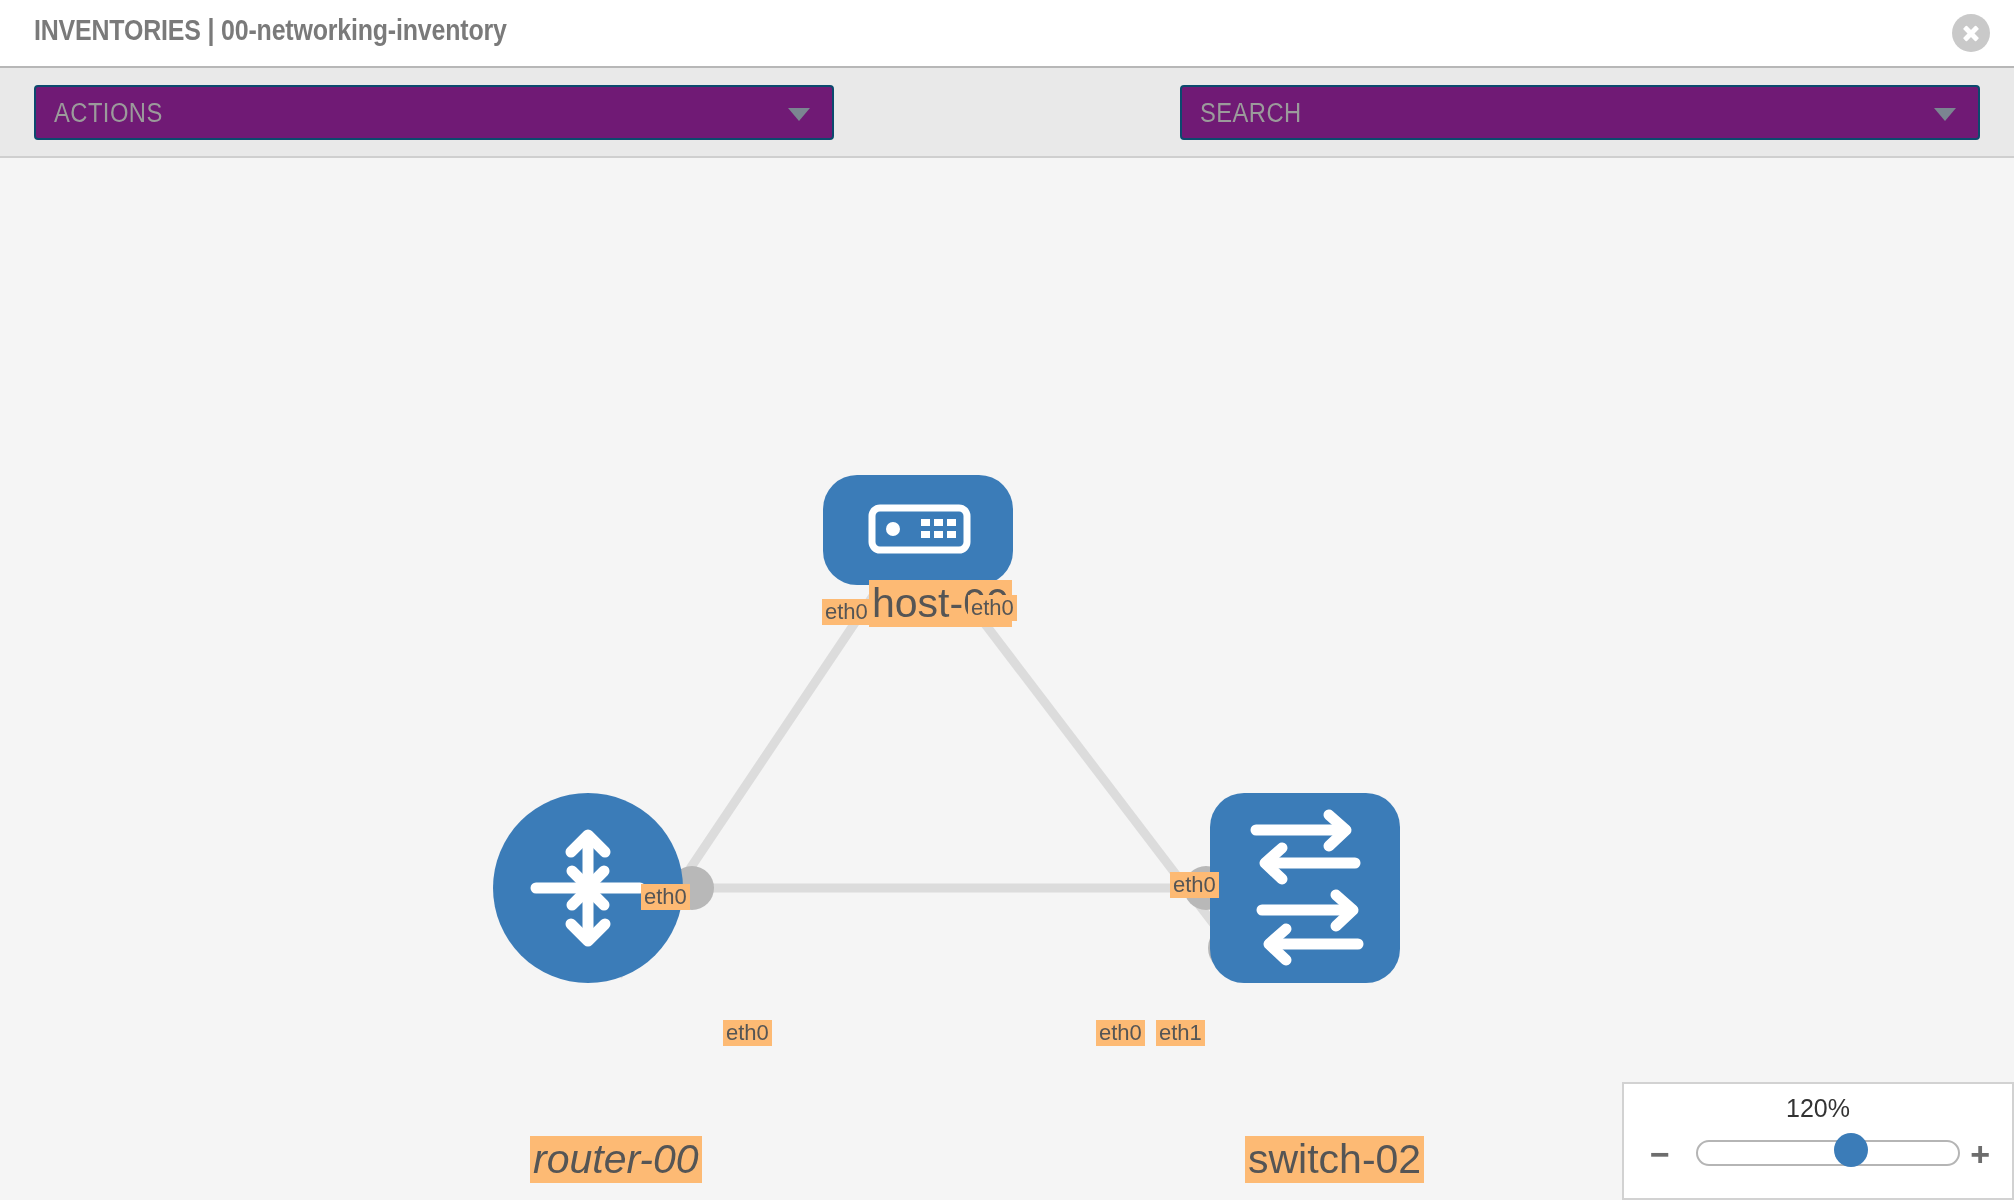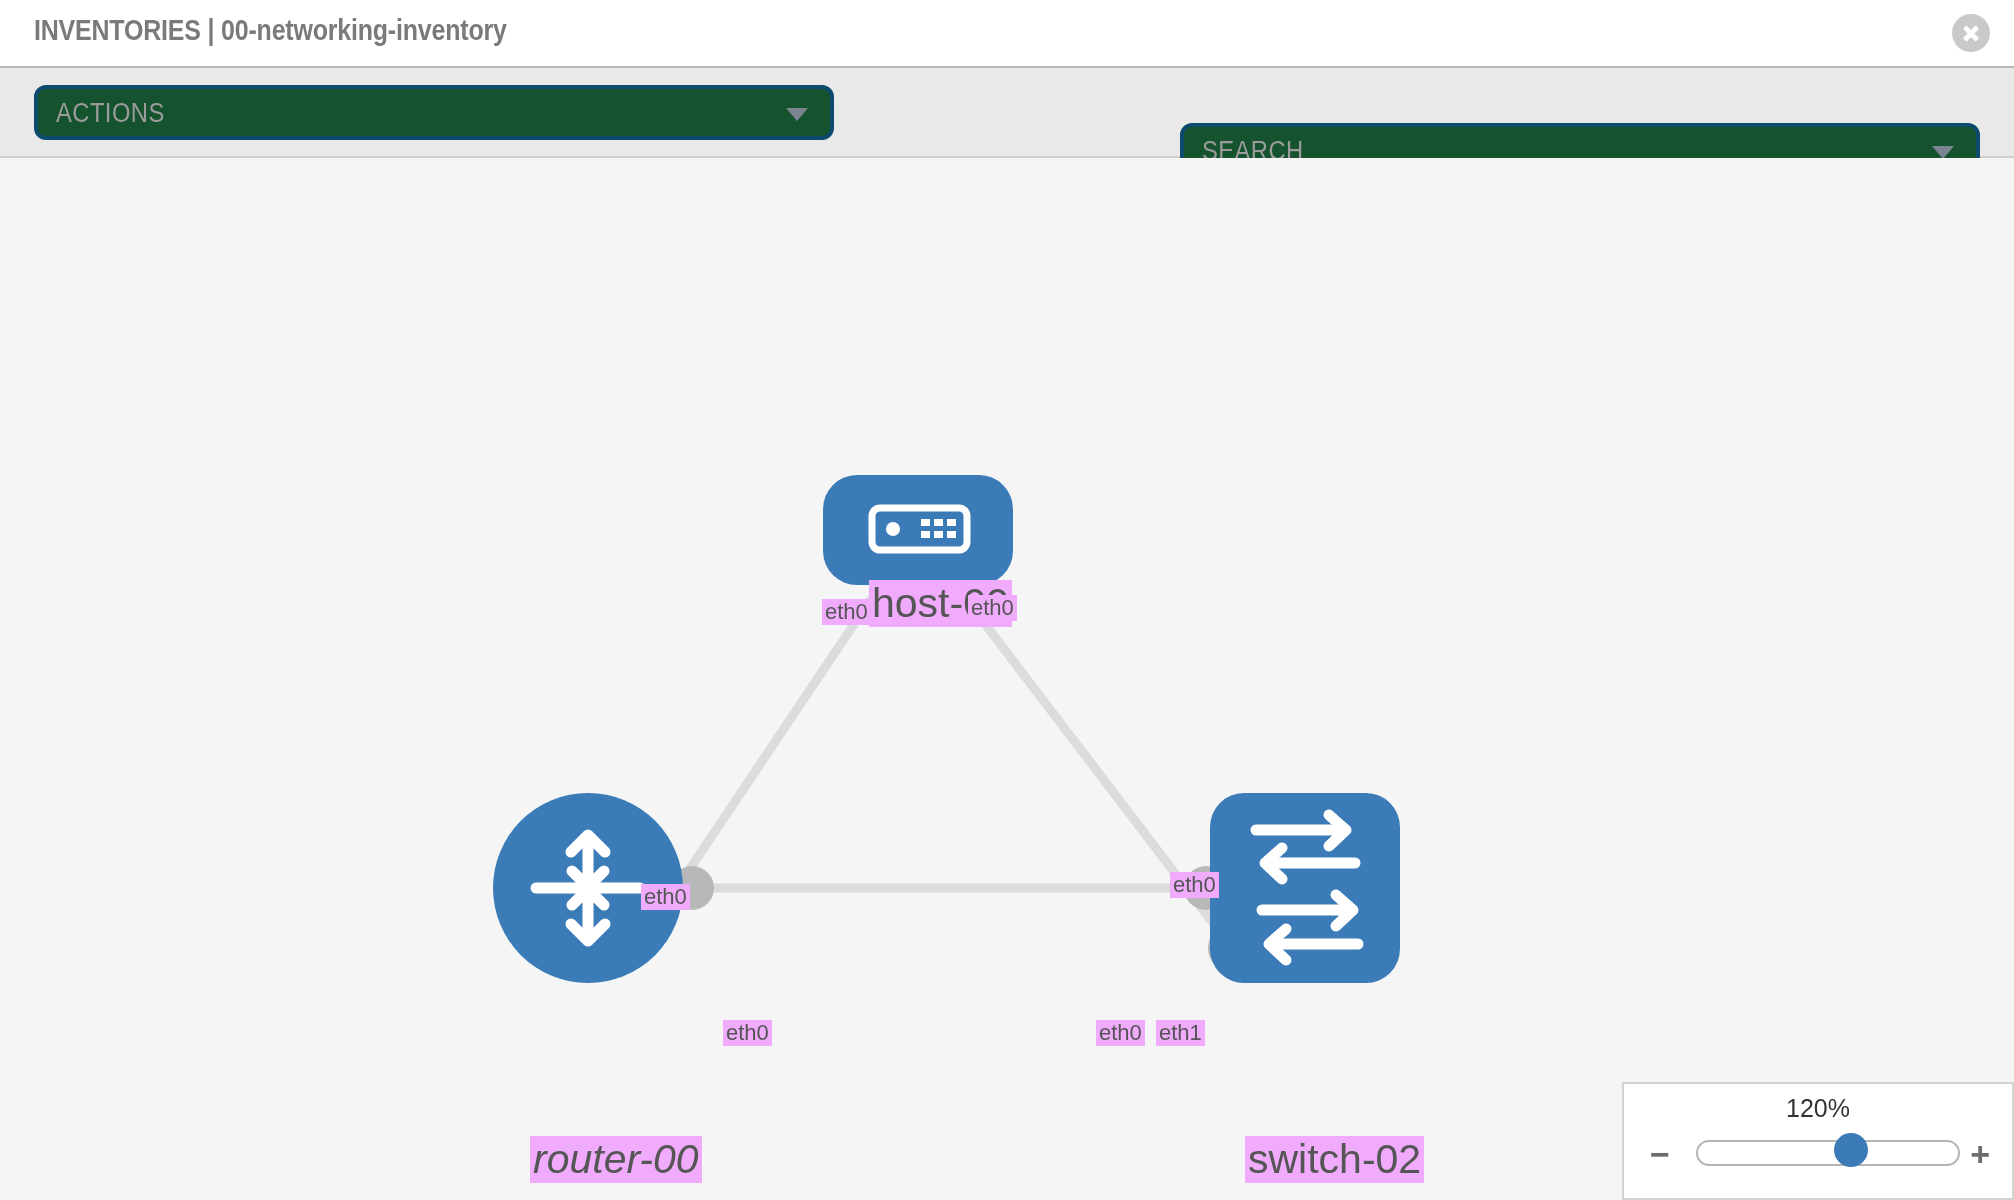--- a/index.html
+++ b/index.html
@@ -70,23 +70,23 @@
     position: absolute;
     left: 0; top: 68px;
     width: 2014px;
     height: 90px;
     background: #e9e9e9;
     border-bottom: 2px solid #cfcfcf;
     box-sizing: border-box;
   }
   .select-box {
     position: absolute;
-    background: #14532d;
-    border: 4px solid #0c4a6e;
-    border-radius: 12px;
+    background: #701a75;
+    border: 2px solid #0c4a6e;
+    border-radius: 4px;
     box-sizing: border-box;
     cursor: pointer;
   }
   .select-box .sel-label {
     position: absolute;
     left: 18px;
     top: 50%;
     transform: translateY(-50%) scaleX(0.88);
     transform-origin: left center;
     font-size: 27px;
@@ -98,21 +98,21 @@
     position: absolute;
     right: 22px;
     top: 50%;
     margin-top: -5px;
     width: 0; height: 0;
     border-left: 11px solid transparent;
     border-right: 11px solid transparent;
     border-top: 13px solid #7b8591;
   }
   #actions-select { left: 34px; top: 17px; width: 800px; height: 55px; }
-  #search-select  { left: 1180px; top: 17px; width: 800px; height: 55px; margin-top: 38px; }
+  #search-select  { left: 1180px; top: 17px; width: 800px; height: 55px; }
 
   .tool-icon {
     position: absolute;
     top: 88px;
     width: 46px;
     height: 46px;
     cursor: pointer;
   }
   #wrench-icon { left: 1044px; }
   #key-icon    { left: 1112px; }
@@ -129,21 +129,21 @@
   #topology-svg {
     position: absolute;
     left: 0; top: 0;
     width: 2014px;
     height: 1042px;
   }
 
   
   .node-label, .edge-label {
     position: absolute;
-    background: #f0abfc;
+    background: #fdba74;
     color: #555555;
     white-space: nowrap;
     line-height: 1.1;
     padding: 1px 3px;
     text-align: right;
   }
   .node-label { font-size: 41px; }
   .edge-label { font-size: 22px; }
 
   

